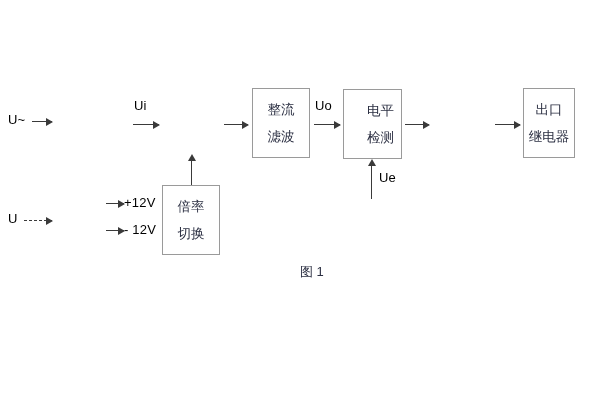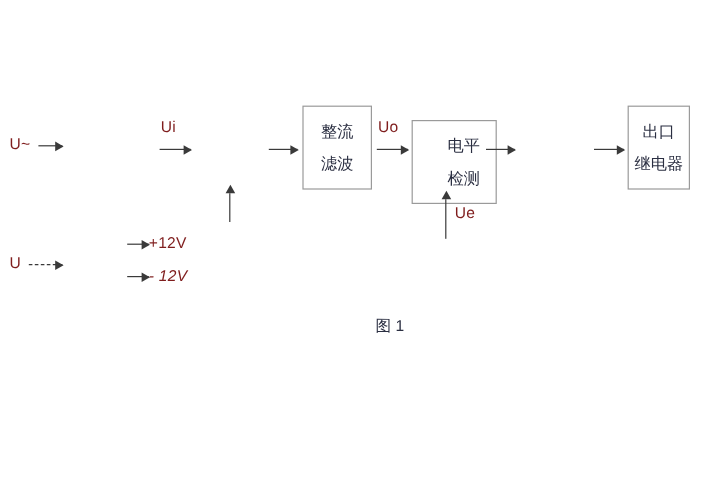--- a/index.html
+++ b/index.html
@@ -33,21 +33,21 @@
     white-space: nowrap;
   }
   .block .line + .line {
     margin-top: 14px;
   }
   .block.single {
     font-size: 13.5px;
   }
   .label {
     position: absolute;
-    color: #7f1d1d;
+    color: #000000;
     font-size: 13px;
     white-space: nowrap;
     line-height: 1;
   }
   .label.sig {
     font-size: 13px;
     letter-spacing: 0.2px;
   }
   .caption {
     position: absolute;
@@ -107,21 +107,21 @@
   <div class="arrow-h" style="left:224px; top:124px; width:24px;"></div>
 
   <div class="block" style="left:252px; top:88px; width:58px; height:70px;justify-content:center;">
     <span class="line">整流</span>
     <span class="line">滤波</span>
   </div>
 
   <div class="label sig" style="left:315px; top:99px;">Uo</div>
   <div class="arrow-h" style="left:314px; top:124px; width:26px;"></div>
 
-  <div class="block" style="left:343px; top:100px; width:71px; height:70px;padding-left:16px;">
+  <div class="block" style="left:343px; top:89px; width:59px; height:70px;padding-left:16px;">
     <span class="line">电平</span>
     <span class="line">检测</span>
   </div>
 
   <div class="arrow-h" style="left:405px; top:124px; width:24px;"></div>
 
 
   <div class="arrow-h" style="left:495px; top:124px; width:25px;"></div>
 
   <div class="block" style="left:523px; top:88px; width:52px; height:70px;">
@@ -130,24 +130,28 @@
   </div>
 
   <div class="label sig" style="left:8px; top:212px;">U</div>
   <div class="arrow-h dashed" style="left:24px; top:220px; width:28px;"></div>
 
 
   <div class="arrow-h" style="left:106px; top:203px; width:18px;"></div>
   <div class="label sig" style="left:124px; top:196px;text-align:right;">+12V</div>
 
   <div class="arrow-h" style="left:106px; top:230px; width:18px;"></div>
-  <div class="label sig" style="left:124px; top:223px;font-style:italic;">- 12V</div>
+  <div class="label sig" style="left:124px; top:223px;">- 12V</div>
 
+  <div class="block" style="left:162px; top:185px; width:58px; height:70px;">
+    <span class="line">倍率</span>
+    <span class="line">切换</span>
+  </div>
 
   <div class="arrow-v" style="left:191px; top:161px; height:24px;"></div>
 
 
   <div class="arrow-v" style="left:371px; top:166px; height:33px;"></div>
   <div class="label sig" style="left:379px; top:171px;">Ue</div>
 
-  <div class="caption" style="left:313px; top:263px;">图 1</div>
+  <div class="caption" style="left:300px; top:263px;">图 1</div>
 
 </div>
 
 </body></html>

